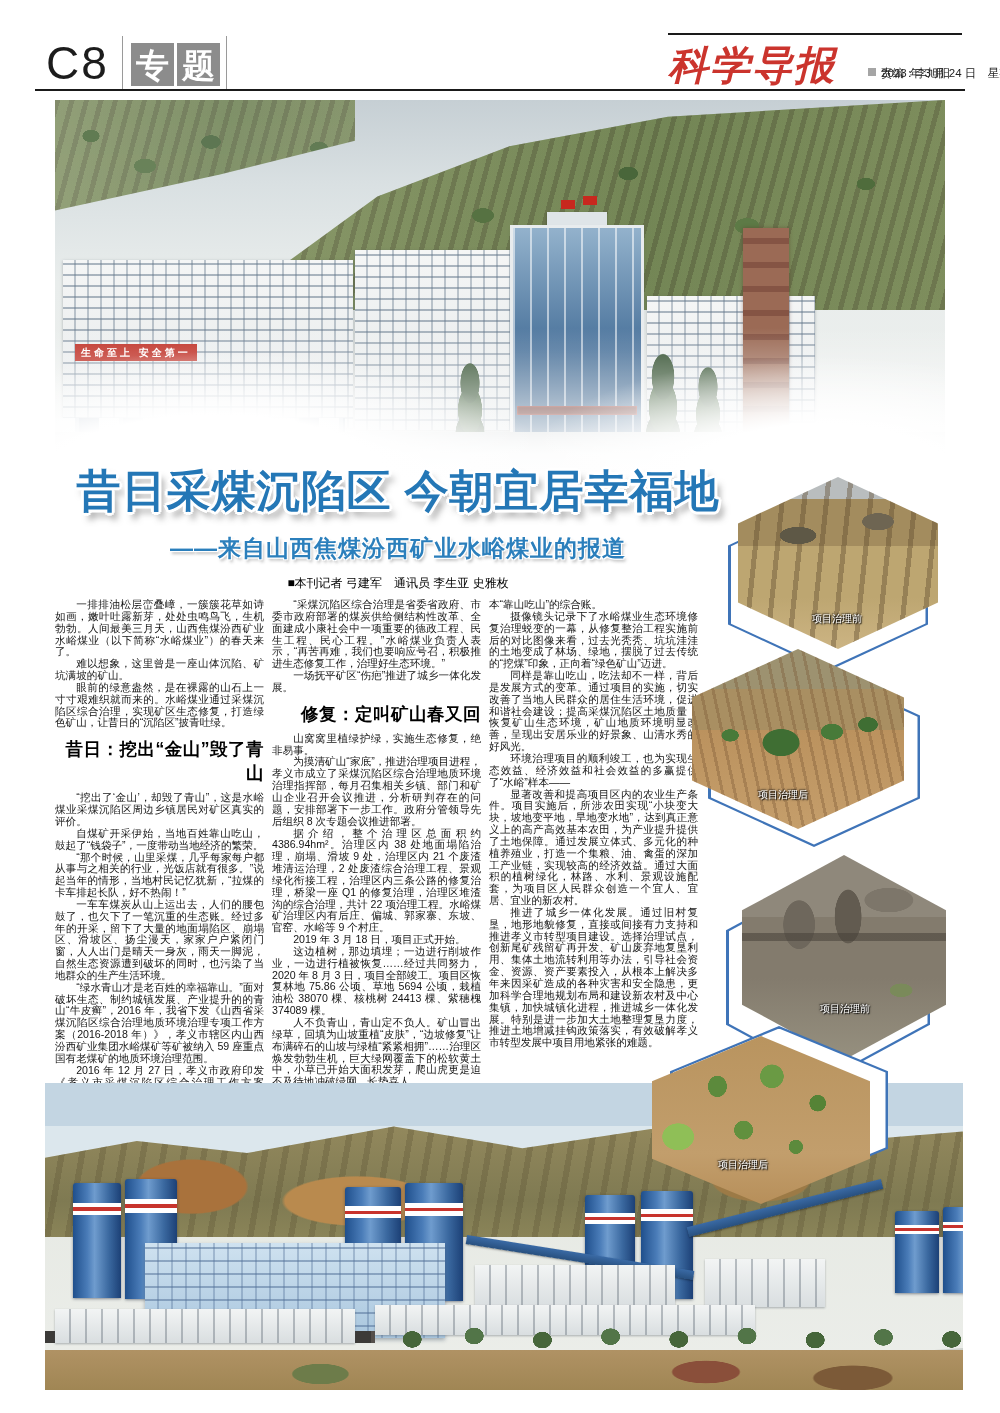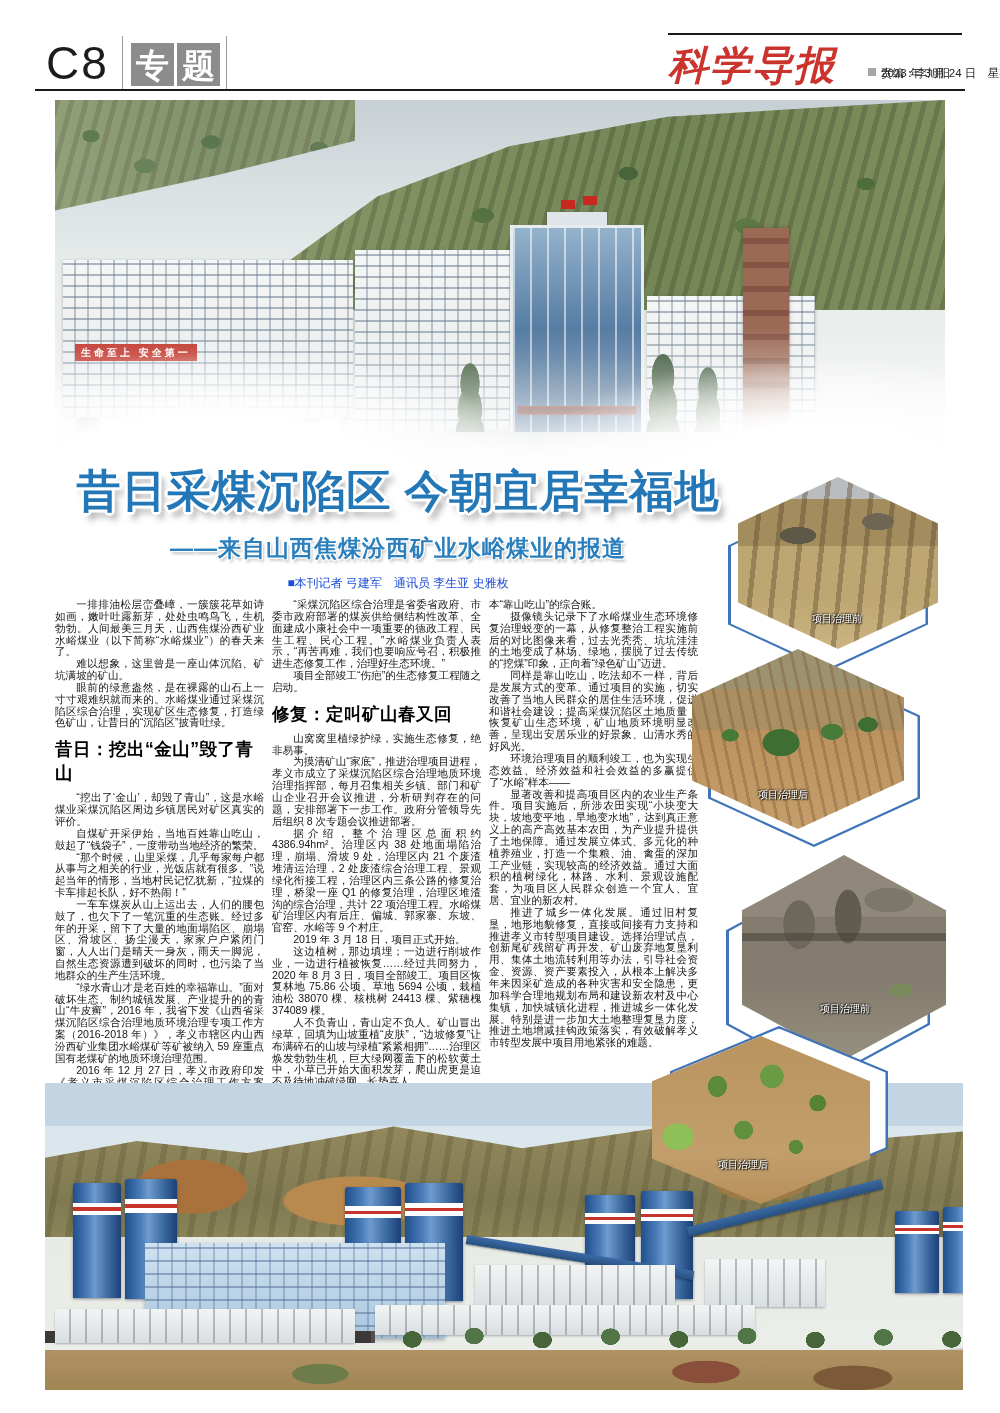--- a/index.html
+++ b/index.html
@@ -68,30 +68,30 @@
      radial-gradient(50% 120% at 86% 100%,#fff 30%,rgba(255,255,255,0) 68%),
      linear-gradient(rgba(255,255,255,0),rgba(255,255,255,.95) 85%);}
 
   
   #headline-block{left:48px;top:462px;width:700px;text-align:center;z-index:6;}
   #headline{font-size:44px;font-weight:900;color:#2477b6;letter-spacing:1px;white-space:nowrap;
      text-shadow:-2px -2px 0 #fff,2px -2px 0 #fff,-2px 2px 0 #fff,2px 2px 0 #fff,
                  0 -3px 0 #fff,0 3px 0 #fff,-3px 0 0 #fff,3px 0 0 #fff,5px 7px 6px rgba(70,70,70,.5);}
   #subtitle{margin-top:12px;font-size:23px;font-weight:bold;color:#2b7fbc;letter-spacing:1px;
      text-shadow:-1px -1px 0 #fff,1px -1px 0 #fff,-1px 1px 0 #fff,1px 1px 0 #fff,2px 3px 3px rgba(90,90,90,.4);}
-  #byline{margin-top:11px;font-size:12px;color:#1d4ed8;}
+  #byline{margin-top:11px;font-size:12px;color:#000000;}
 
   
   .col{position:absolute;top:599px;width:209px;height:497px;overflow:hidden;
        text-align:justify;color:#141414;}
   #col-0{left:55px;} #col-1{left:272px;} #col-2{left:489px;}
   .para{margin:0;font-size:10.6px;line-height:11.85px;text-indent:2em;}
   .para.noindent{text-indent:0;}
   .para.gap{margin-top:11px;}
-  .subhead{margin:8px 0 7px;font-size:17.5px;font-weight:bold;text-align:left;color:#000;
+  .subhead{margin:8px 0 7px;font-size:17.5px;font-weight:bold;text-align:right;color:#000;
      letter-spacing:.5px;text-indent:0;}
 
   
   .hex,.ring-o,.ring-i{clip-path:polygon(50% 0,100% 27%,100% 73%,50% 100%,0 73%,0 27%);}
   .ring-o{position:absolute;background:#3f74b8;}
   .ring-i{position:absolute;left:2.5px;top:2.5px;right:2.5px;bottom:2.5px;background:#fff;}
   .hex{position:absolute;z-index:7;box-shadow:0 0 0 2px #fff;}
   .hexwrap{position:absolute;z-index:7;}
   .caption{position:absolute;font-size:10px;color:#fff;white-space:nowrap;z-index:8;
      text-shadow:0 0 3px #222,1px 1px 1px #000,-1px -1px 1px #00000088;}
@@ -228,21 +228,21 @@
       <h3 class="subhead">昔日：挖出“金山”毁了青山</h3>
       <p class="para">“挖出了‘金山’，却毁了青山”，这是水峪煤业采煤沉陷区周边乡镇居民对矿区真实的评价。</p>
       <p class="para">自煤矿开采伊始，当地百姓靠山吃山，鼓起了“钱袋子”，一度带动当地经济的繁荣。</p>
       <p class="para">“那个时候，山里采煤，几乎每家每户都从事与之相关的行业，光饭店就有很多。”说起当年的情形，当地村民记忆犹新，“拉煤的卡车排起长队，好不热闹！”</p>
       <p class="para">一车车煤炭从山上运出去，人们的腰包鼓了，也欠下了一笔沉重的生态账。经过多年的开采，留下了大量的地面塌陷区、崩塌区、滑坡区、扬尘漫天，家家户户紧闭门窗，人人出门是晴天一身灰，雨天一脚泥，自然生态资源遭到破坏的同时，也污染了当地群众的生产生活环境。</p>
       <p class="para">“绿水青山才是老百姓的幸福靠山。”面对破坏生态、制约城镇发展、产业提升的的青山“牛皮癣”，2016 年，我省下发《山西省采煤沉陷区综合治理地质环境治理专项工作方案（2016-2018 年）》，孝义市辖区内山西汾西矿业集团水峪煤矿等矿被纳入 59 座重点国有老煤矿的地质环境治理范围。</p>
       <p class="para">2016 年 12 月 27 日，孝义市政府印发《孝义市采煤沉陷区综合治理工作方案（2016-2018）》，设立孝义市采煤沉陷区综合治理地质环境治理专项办公室。2018 年 7 月 3 日，孝义市采煤沉陷区综合治理地质环境治理专项办公室印发《孝义市采煤沉陷区综合治理地质环境治理指挥部综合办公室职责分工的通知》（孝治沉地环办【2018】2 号）文件，负责项目的组织协调等工作。该项目由孝义市采煤沉陷区综合治理地质环境治理专项办公室承担并组织实施，项目实施执行了招标制、法人制、监理制、合同管理制及公告制。</p>
     </div>
   <div class="col" id="col-1">
       <p class="para">“采煤沉陷区综合治理是省委省政府、市委市政府部署的煤炭供给侧结构性改革、全面建成小康社会中一项重要的德政工程、民生工程、民心工程。”水峪煤业负责人表示，“再苦再难，我们也要响应号召，积极推进生态修复工作，治理好生态环境。”</p>
-      <p class="para">项目全部竣工“伤疤”的生态修复工程随之启动。</p>
+      <p class="para">一场抚平矿区“伤疤”推进了城乡一体化发展。</p>
       <h3 class="subhead">修复：定叫矿山春又回</h3>
       <p class="para">山窝窝里植绿护绿，实施生态修复，绝非易事。</p>
       <p class="para">为摸清矿山“家底”，推进治理项目进程，孝义市成立了采煤沉陷区综合治理地质环境治理指挥部，每月召集相关乡镇、部门和矿山企业召开会议推进，分析研判存在的问题，安排部署下一步工作。政府分管领导先后组织 8 次专题会议推进部署。</p>
       <p class="para">据介绍，整个治理区总面积约 4386.94hm²。治理区内 38 处地面塌陷治理，崩塌、滑坡 9 处，治理区内 21 个废渣堆清运治理，2 处废渣综合治理工程、景观绿化衔接工程，治理区内三条公路的修复治理，桥梁一座 Q1 的修复治理，治理区堆渣沟的综合治理，共计 22 项治理工程。水峪煤矿治理区内有后庄、偏城、郭家寨、东坡、官窑、水峪等 9 个村庄。</p>
       <p class="para">2019 年 3 月 18 日，项目正式开始。</p>
       <p class="para">这边植树，那边填埋；一边进行削坡作业，一边进行植被恢复……经过共同努力，2020 年 8 月 3 日，项目全部竣工。项目区恢复林地 75.86 公顷、草地 5694 公顷，栽植油松 38070 棵、核桃树 24413 棵、紫穗槐 374089 棵。</p>
       <p class="para">人不负青山，青山定不负人。矿山冒出绿草，回填为山坡重植“皮肤”，“边坡修复”让布满碎石的山坡与绿植“紧紧相拥”……治理区焕发勃勃生机，巨大绿网覆盖下的松软黄土中，小草已开始大面积发芽，爬山虎更是迫不及待地冲破绿网，长势喜人。</p>
     </div>
   <div class="col" id="col-2">
       <p class="para noindent">本“靠山吃山”的综合账。</p>

